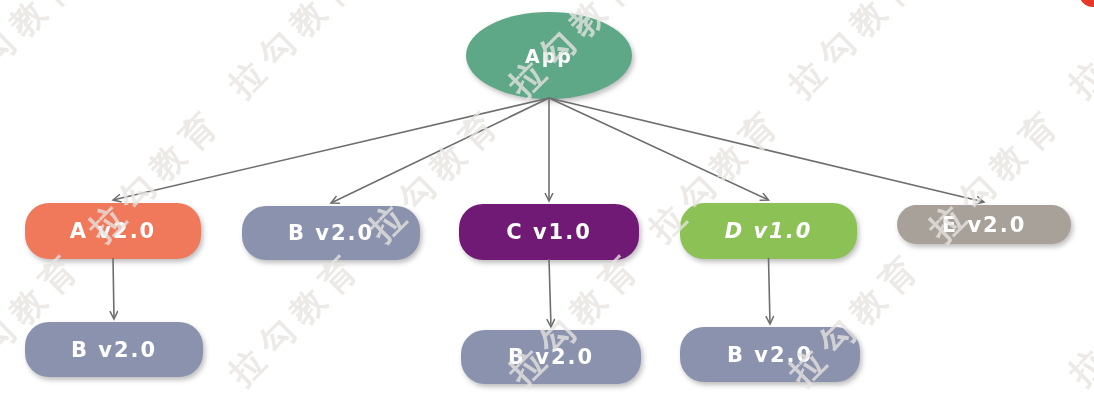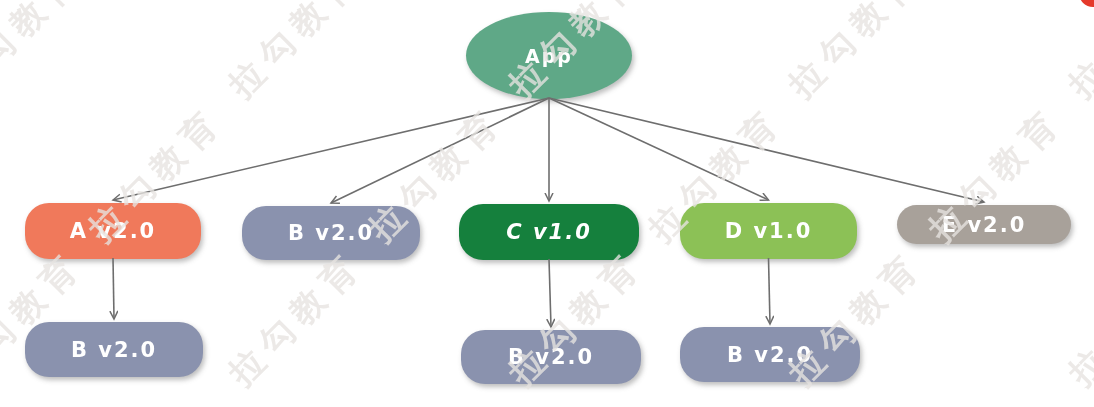--- a/index.html
+++ b/index.html
@@ -106,25 +106,25 @@
   </div>
 
   <div class="node rect" id="node-a" style="background: rgb(240, 121, 91);">
     <span class="label">A v2.0</span>
   </div>
 
   <div class="node rect" id="node-b" style="background: rgb(138, 146, 174);">
     <span class="label">B v2.0</span>
   </div>
 
-  <div class="node rect" id="node-c" style="background: #15803d; font-style: italic;">
+  <div class="node rect" id="node-c" style="background: #701a75;">
     <span class="label">C v1.0</span>
   </div>
 
-  <div class="node rect" id="node-d" style="background: rgb(140, 193, 86);">
+  <div class="node rect" id="node-d" style="background: rgb(140, 193, 86); font-style: italic;">
     <span class="label">D v1.0</span>
   </div>
 
   <div class="node rect" id="node-e" style="background: rgb(168, 161, 154);">
     <span class="label">E v2.0</span>
   </div>
 
   <div class="node rect" id="node-b2" style="background: rgb(138, 146, 174);">
     <span class="label">B v2.0</span>
   </div>

